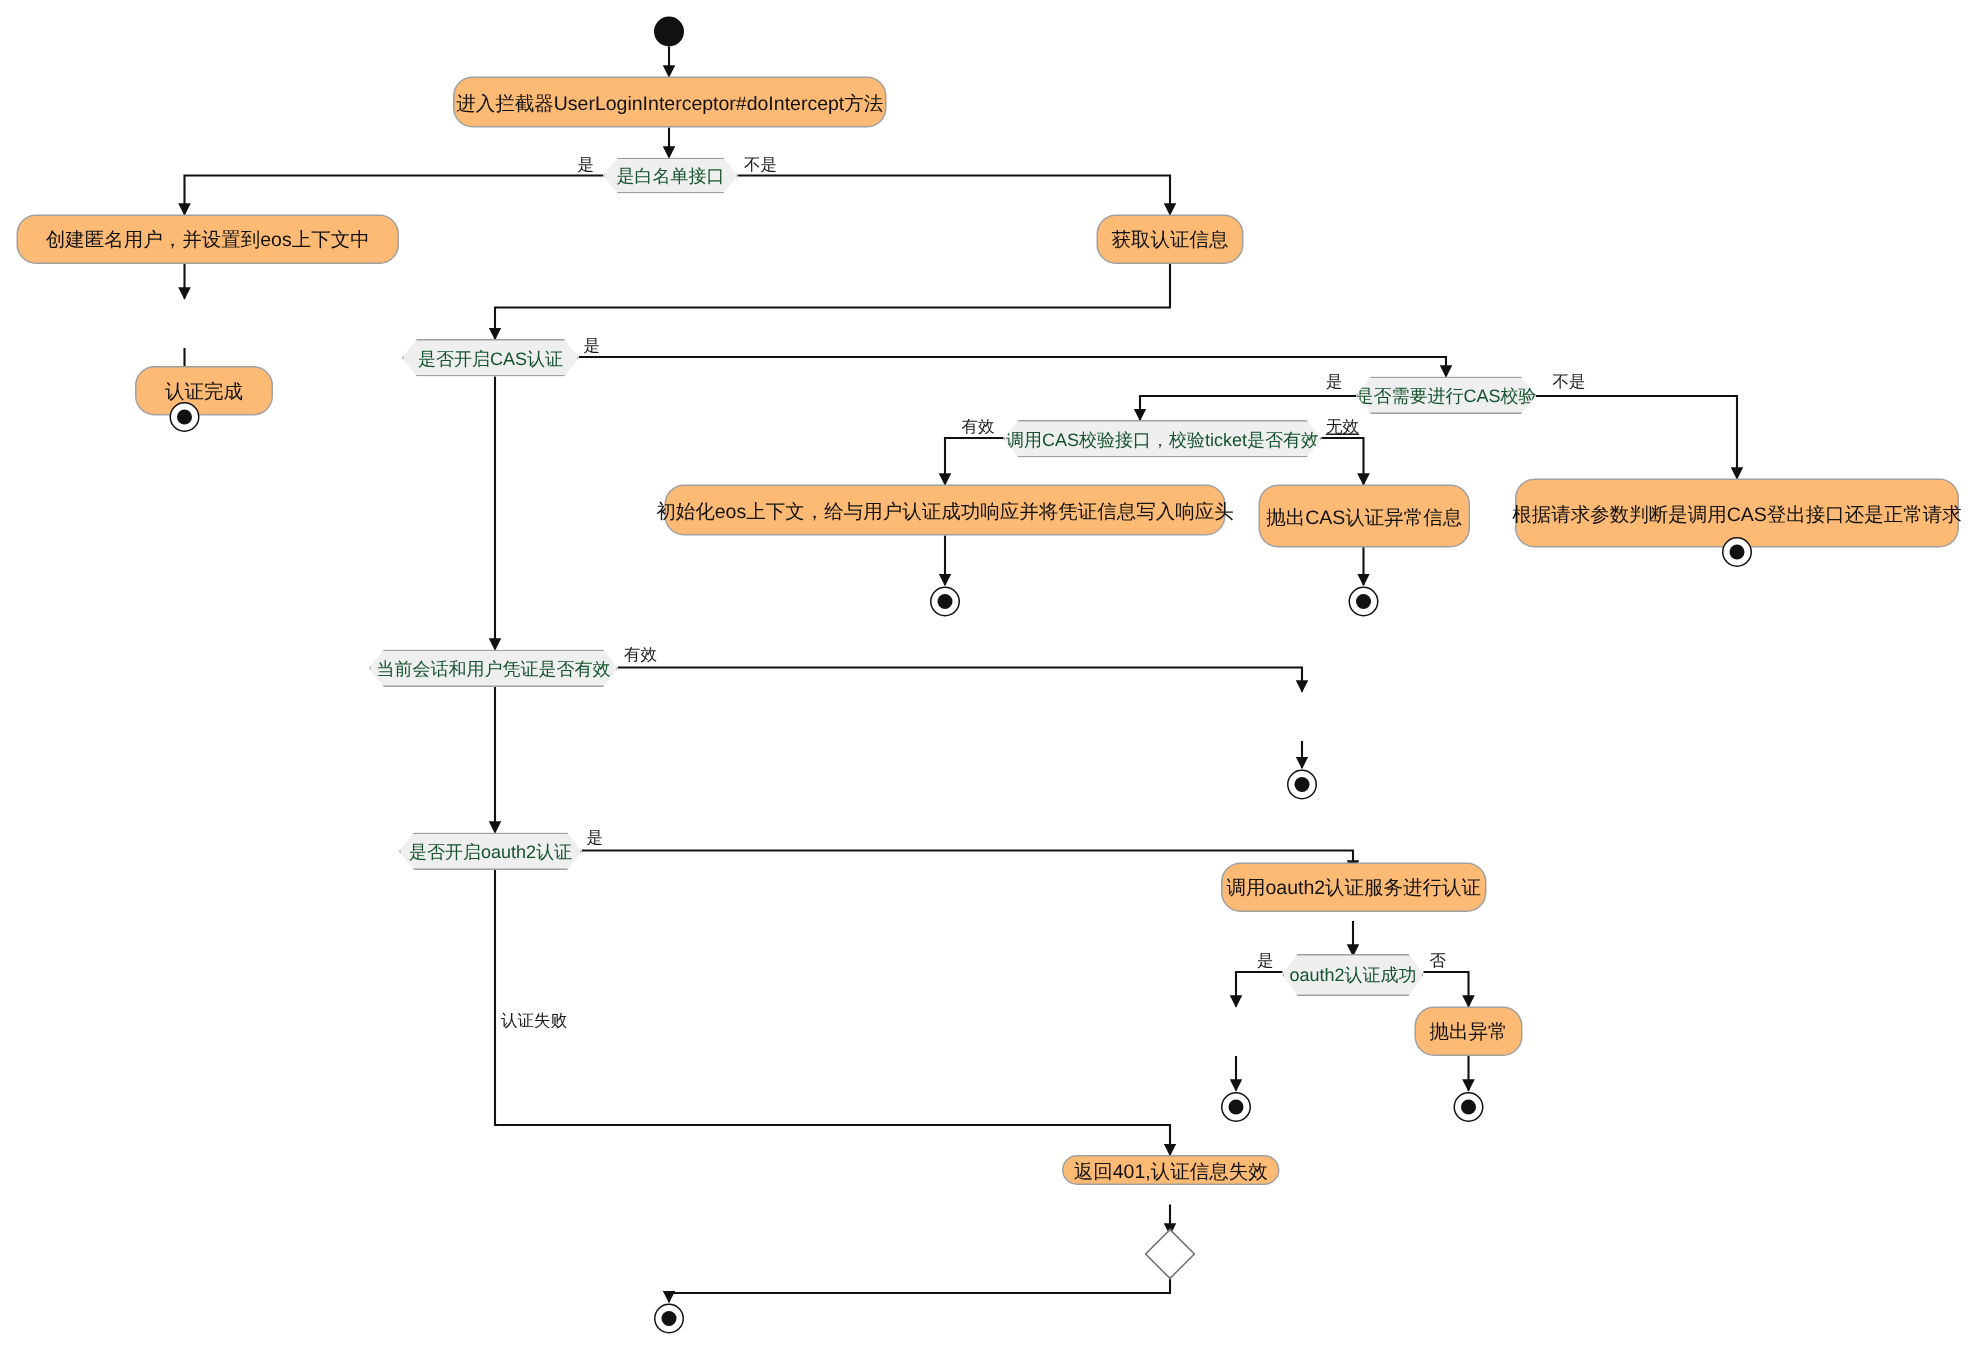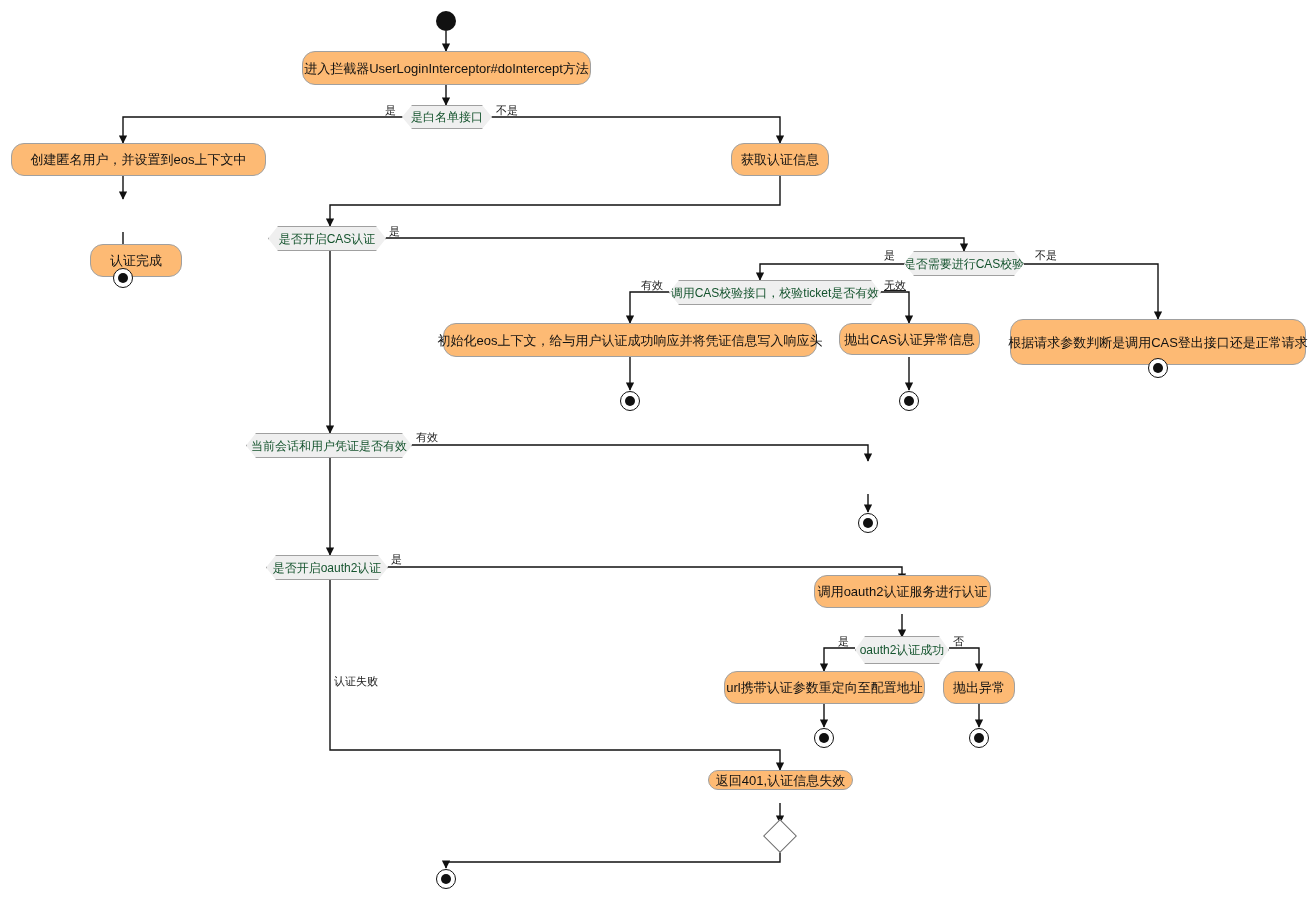--- a/index.html
+++ b/index.html
@@ -191,21 +191,21 @@
   <div class="edge-label" style="left:1035px;top:250px;">不是</div>
 
   <div class="node decision" style="left:669px;top:280px;width:212px;height:25px;">调用CAS校验接口，校验ticket是否有效</div>
   <div class="edge-label" style="left:641px;top:280px;">有效</div>
   <div class="edge-label" style="left:884px;top:280px;text-decoration:underline;">无效</div>
 
   <div class="node activity" style="left:443px;top:323px;width:374px;height:34px;">初始化eos上下文，给与用户认证成功响应并将凭证信息写入响应头</div>
 
   <div class="node end-node" style="left:620px;top:391px;"></div>
 
-  <div class="node activity" style="left:839px;top:323px;width:141px;height:32px;">抛出CAS认证异常信息</div>
+  <div class="node activity" style="left:839px;top:323px;width:141px;height:42px;">抛出CAS认证异常信息</div>
 
   <div class="node end-node" style="left:899px;top:391px;"></div>
 
   <div class="node activity" style="left:1010px;top:319px;width:296px;height:46px;">根据请求参数判断是调用CAS登出接口还是正常请求</div>
 
   <div class="node end-node" style="left:1148px;top:358px;"></div>
 
   <div class="node decision" style="left:246px;top:433px;width:166px;height:25px;">当前会话和用户凭证是否有效</div>
   <div class="edge-label" style="left:416px;top:432px;">有效</div>
 
@@ -214,21 +214,20 @@
 
   <div class="node decision" style="left:266px;top:555px;width:122px;height:25px;">是否开启oauth2认证</div>
   <div class="edge-label" style="left:391px;top:554px;">是</div>
 
   <div class="node activity" style="left:814px;top:575px;width:177px;height:33px;">调用oauth2认证服务进行认证</div>
 
   <div class="node decision" style="left:855px;top:636px;width:94px;height:28px;">oauth2认证成功</div>
   <div class="edge-label" style="left:838px;top:636px;">是</div>
   <div class="edge-label" style="left:953px;top:636px;">否</div>
 
-  <div class="node activity" style="left:724px;top:671px;width:201px;height:33px;">url携带认证参数重定向至配置地址</div>
 
   <div class="node end-node" style="left:814px;top:728px;"></div>
 
   <div class="node activity" style="left:943px;top:671px;width:72px;height:33px;">抛出异常</div>
 
   <div class="node end-node" style="left:969px;top:728px;"></div>
 
   <div class="edge-label" style="left:334px;top:665px;margin-top:11px;">认证失败</div>
 
   <div class="node activity" style="left:708px;top:770px;width:145px;height:20px;">返回401,认证信息失效</div>

